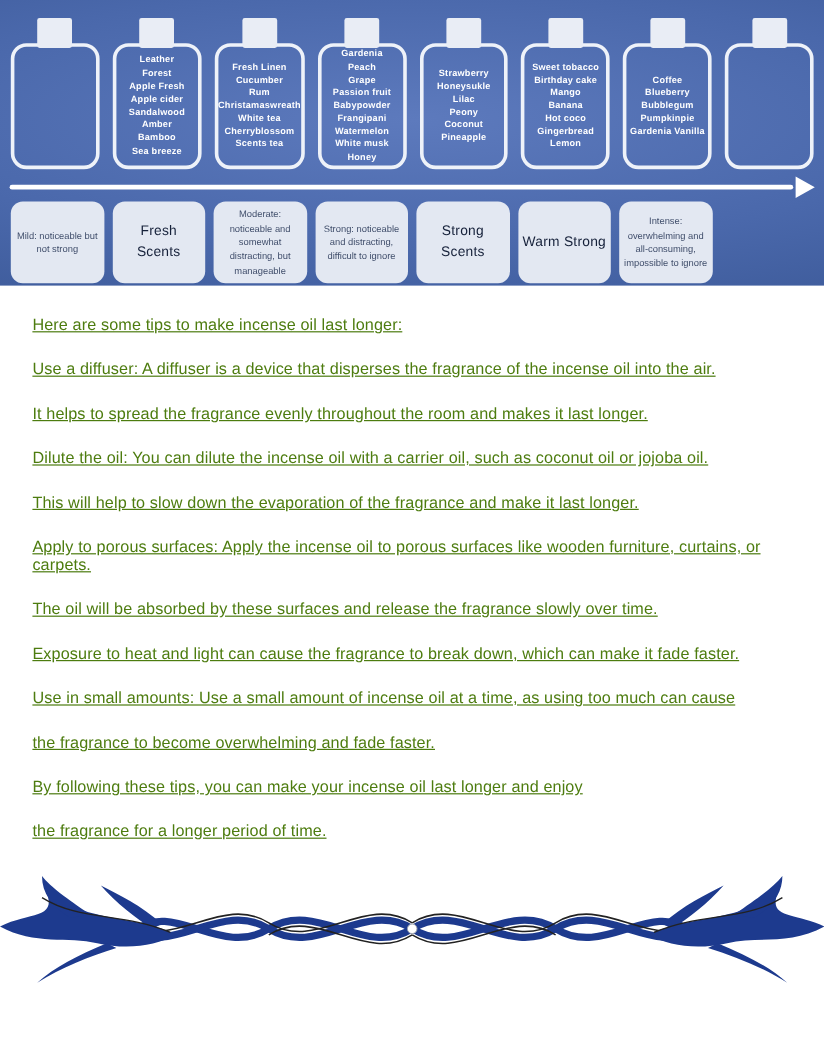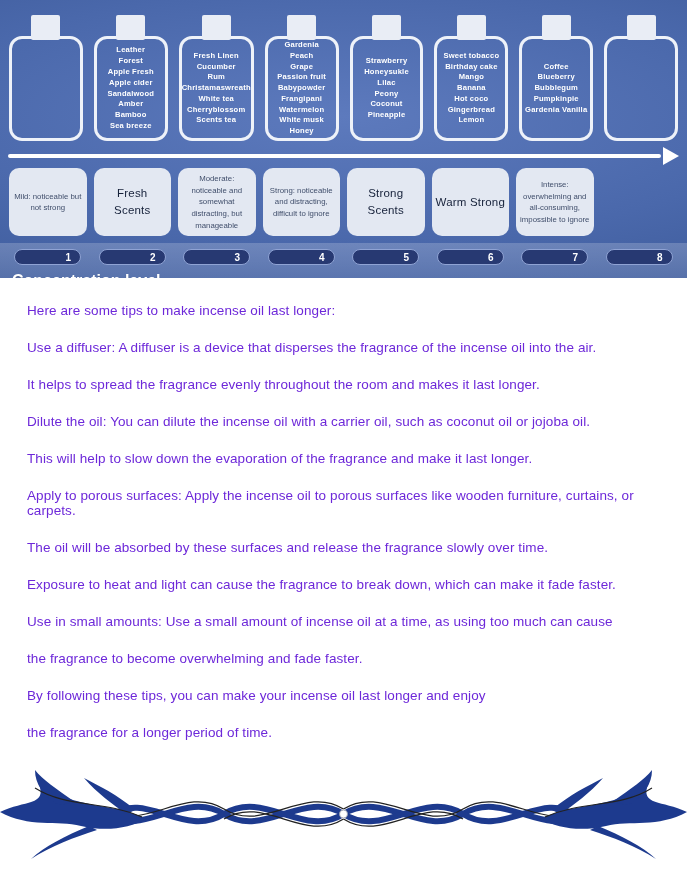--- a/index.html
+++ b/index.html
@@ -5,21 +5,21 @@
   html,body { margin:0; padding:0; }
   body {
     width:687px; height:879px;
     background:#ffffff;
     font-family:"Liberation Sans", sans-serif;
     overflow:hidden;
     position:relative;
   }
   .banner {
     box-sizing:border-box;
-    width:687px; height:278px;
+    width:687px; height:238px;
     background:radial-gradient(ellipse 130% 95% at 50% 42%,
       var(--banner-center,#5d7abd) 0%,
       var(--banner-mid,#4a68ab) 48%,
       var(--banner-edge,#35528f) 100%);
     overflow:hidden;
   }
   .bottles-row {
     display:grid; grid-template-columns:repeat(8,1fr);
     gap:11px; padding:15px 9px 0;
     height:130px;
@@ -77,21 +77,21 @@
     padding-right:9px; color:#fff; font-size:10px; font-weight:bold;
   }
   .axis-label {
     margin-top:7px; padding-left:3px;
     color:#fff; font-weight:bold; font-size:16px;
     text-shadow:0 1px 1px rgba(0,0,0,0.25);
   }
   .tips { padding:25px 24px 0 27px; }
   .tips p {
     margin:0 0 22px; font-size:13.5px; line-height:15px;
-    color:#6d28d9; letter-spacing:0.1px;
+    color:#4d7c0f; letter-spacing:0.1px;text-decoration:underline;
   }
   .flourish { display:block; margin-top:4px; }
 </style>
 </head>
 <body>
 
 <div class="banner">
   <div class="bottles-row" id="bottles">
       <div class="bottle">
         <div class="bottle-cap"></div>

